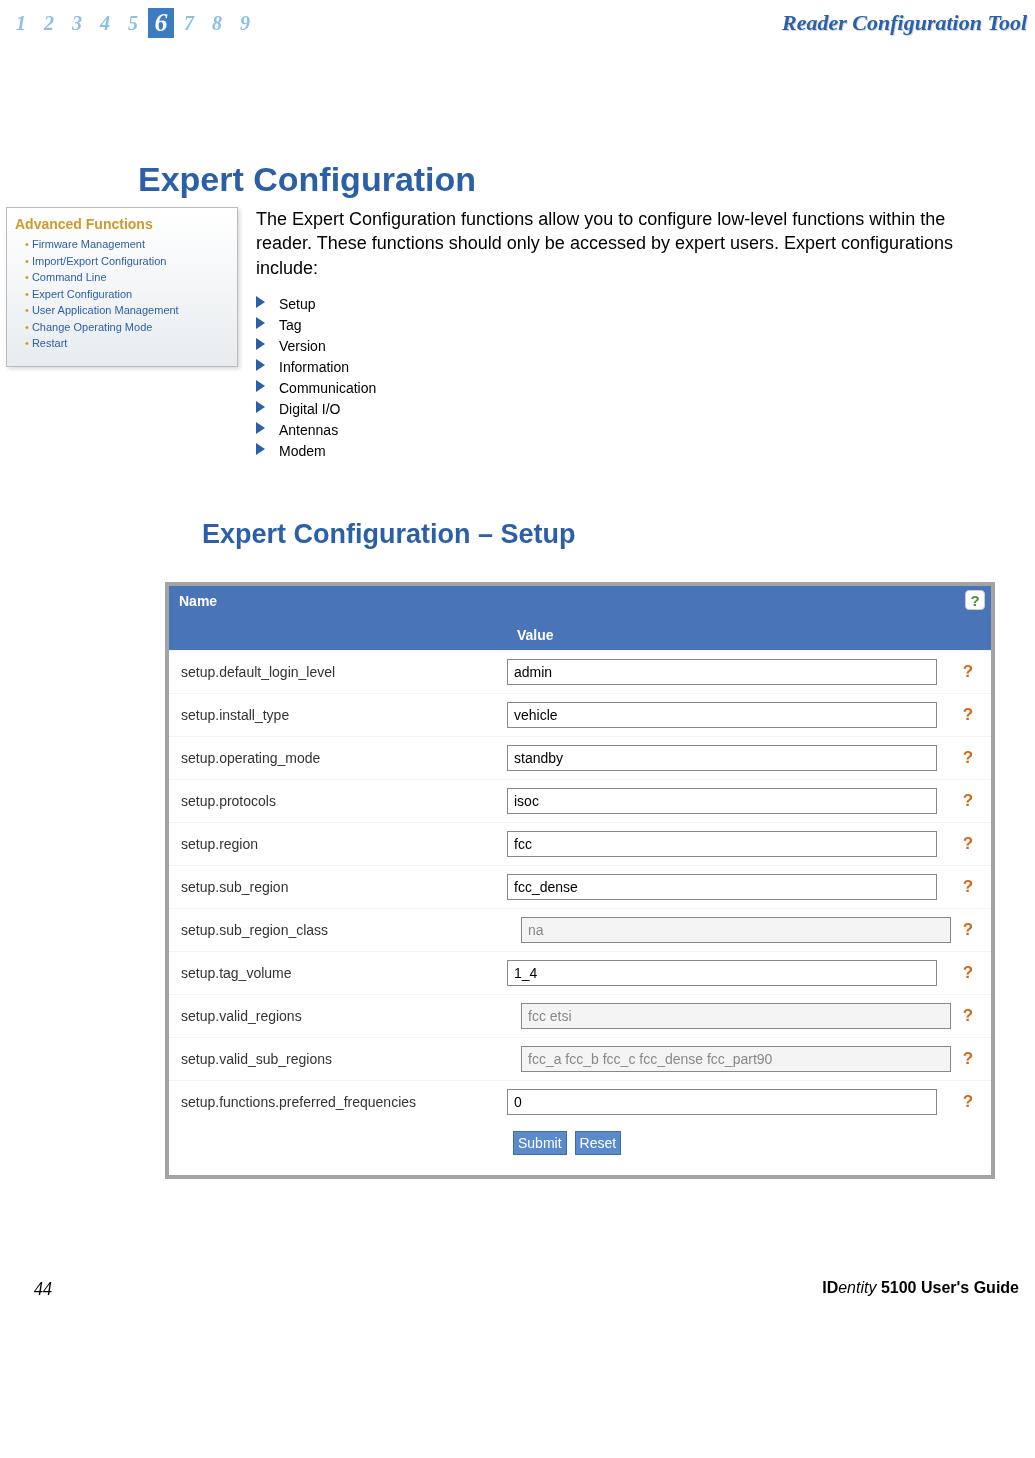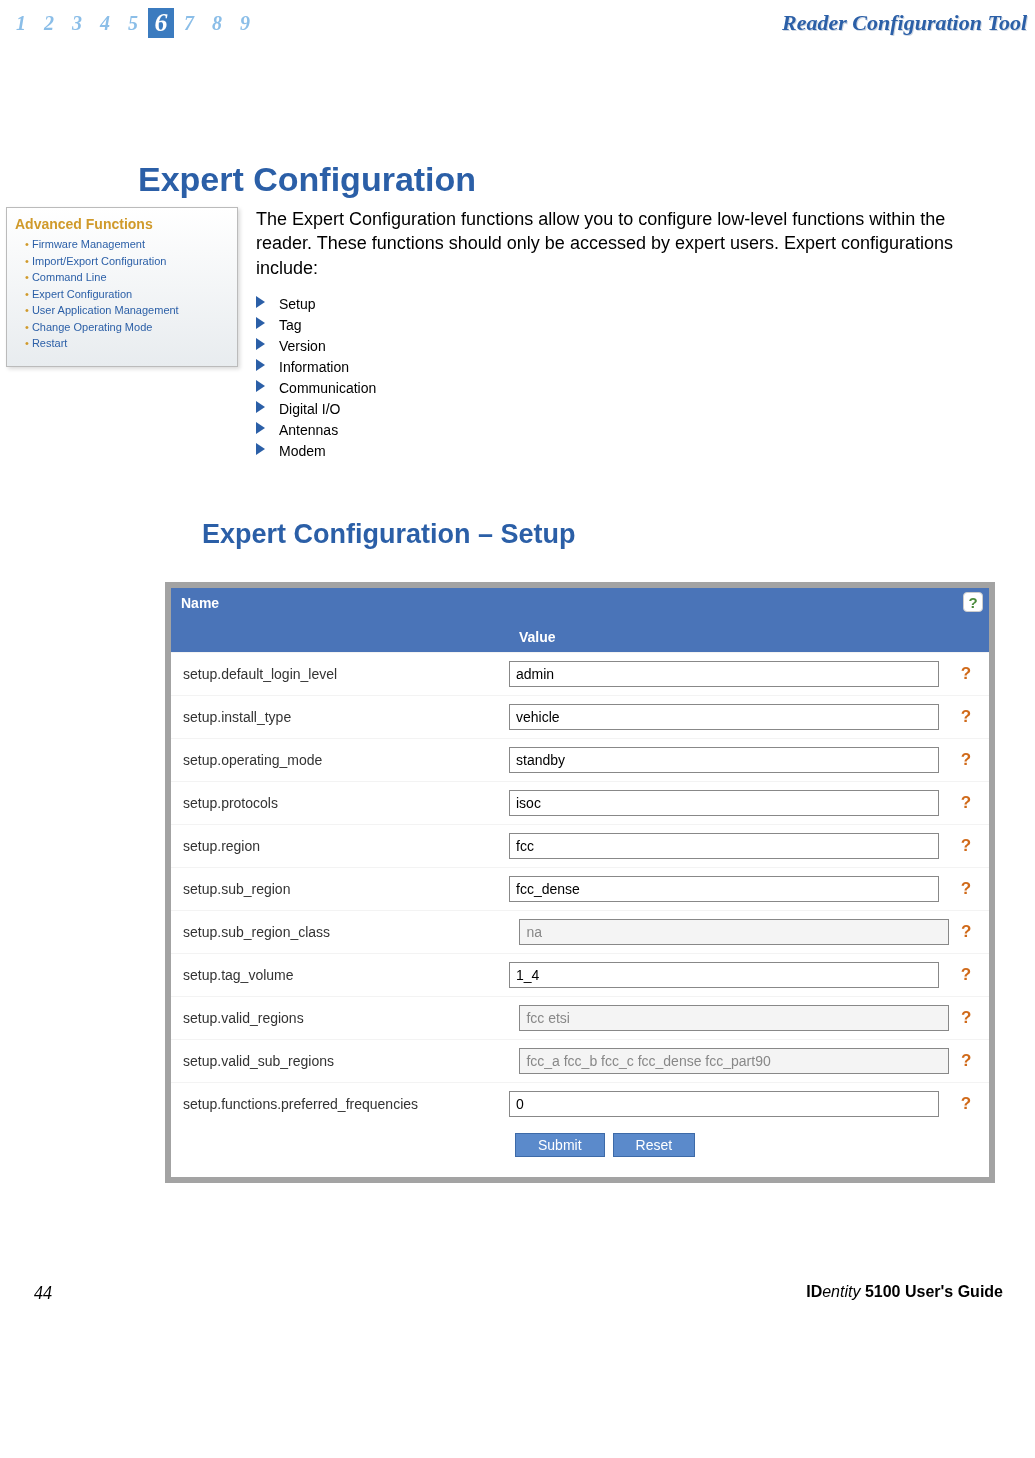--- a/index.html
+++ b/index.html
@@ -98,21 +98,21 @@
   .sub-heading {
     color: #2B5FA7;
     font-weight: bold;
     font-family: "Trebuchet MS", Verdana, sans-serif;
     font-size: 27px;
     margin: 44px 0 32px 202px;
   }
 
   .config-table {
     margin: 0 20px 0 165px;
-    border: 6px solid #a3a3a3;
+    border: 4px solid #a3a3a3;
     width: 830px;
     font-size: 14px;
   }
   .config-header {
     display: flex;
     background: #4A74B8;
     color: #fff;
     font-weight: bold;
   }
   .ch-name { width: 338px; padding: 7px 10px; }
@@ -161,29 +161,29 @@
   .actions {
     display: flex;
     justify-content: flex-start;
     padding: 8px 0 20px 344px;
     gap: 8px;
   }
   .btn {
     background: #5B8ACB;
     color: #fff;
     border: 1px solid #3d6aa8;
-    padding: 3px 22px;
+    padding: 3px 4px;
     font-size: 14px;
     cursor: pointer;
   }
 
   .footer {
     display: flex;
     justify-content: space-between;
-    padding: 100px 32px 0 34px;
+    padding: 100px 16px 0 34px;
     font-family: "Times New Roman", serif;
     font-style: italic;
     font-size: 18px;
   }
   .guide-title { font-family: Verdana, sans-serif; font-style: normal; font-size: 16px; }
   .guide-title em { font-style: italic; }
 </style>
 </head>
 <body>
 

